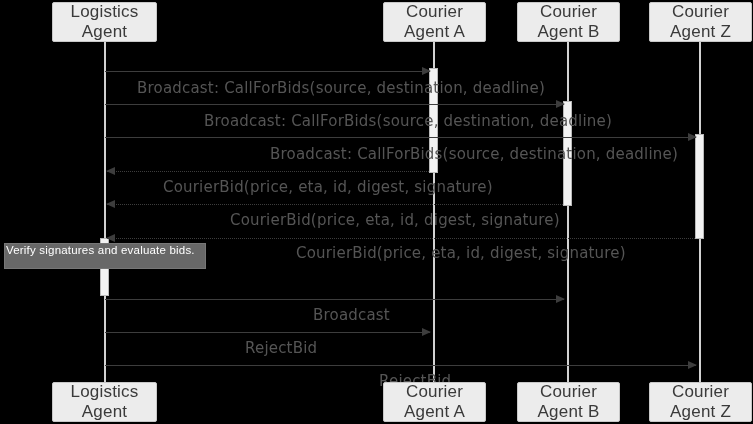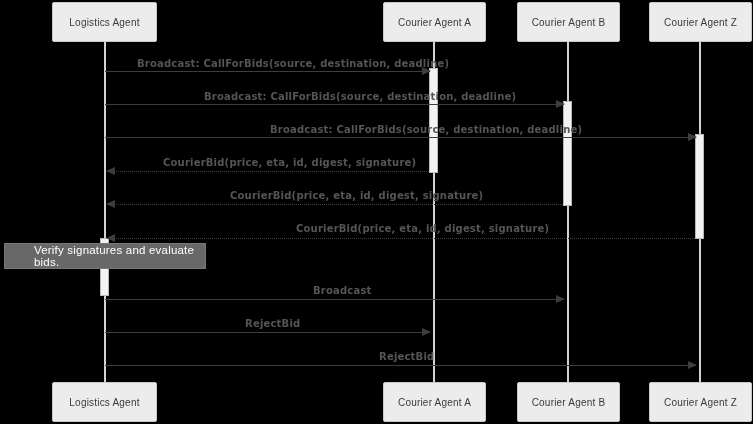--- a/index.html
+++ b/index.html
@@ -19,21 +19,21 @@
   }
 
   
   .participant-box {
     position: absolute;
     box-sizing: border-box;
     background: #ececec;
     border: 1px solid #c8c8c8;
     border-radius: 2px;
     color: #3a3a3a;
-    font-size: 10px;
+    font-size: 17px;
     letter-spacing: 0.2px;
     display: flex;
     align-items: center;
     justify-content: center;
     text-align: center;
     height: 40px;
   }
 
   
   .lifeline {
@@ -83,38 +83,39 @@
     top: -4.5px;
     width: 0;
     height: 0;
     border-right: 9px solid #3d3d3d;
     border-top: 4.5px solid transparent;
     border-bottom: 4.5px solid transparent;
   }
   .msg-label {
     position: absolute;
     color: #555555;
-    font-size: 10px;
-    font-weight: bold;
+    font-size: 15px;
+    font-weight: normal;
     font-family: "DejaVu Sans", sans-serif;
     white-space: nowrap;
     letter-spacing: 0.2px;
+    margin-top: 21px;
   }
 
   
   .note {
     position: absolute;
     box-sizing: border-box;
     background: #686868;
     border: 1px solid #777777;
     color: #ffffff;
     font-size: 11.5px;
     display: flex;
     align-items: flex-start;
-    padding-left: 29px;
+    padding-left: 1px;
     letter-spacing: 0.2px;
   }
 </style>
 </head>
 <body>
 
 <div id="diagram-root">
 
   <div class="participant-box" style="left:52px; top:2px; width:105px;">
     <span>Logistics Agent</span>

